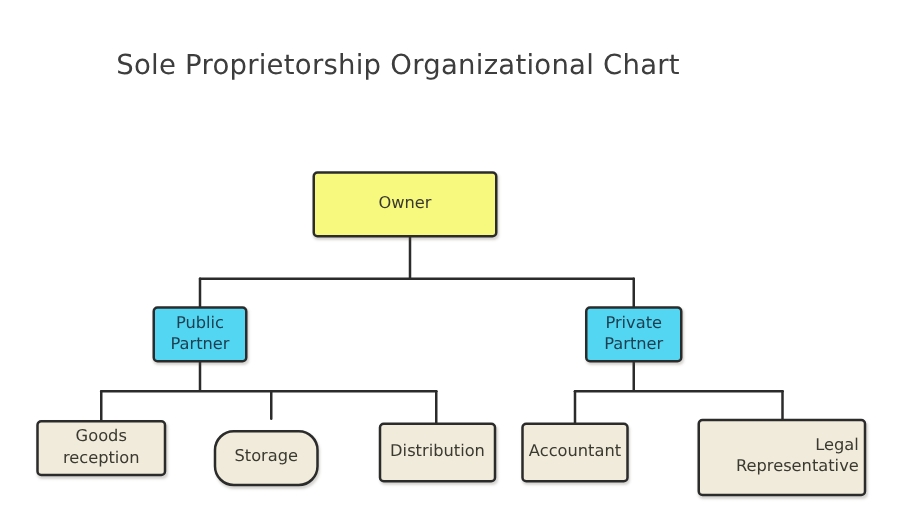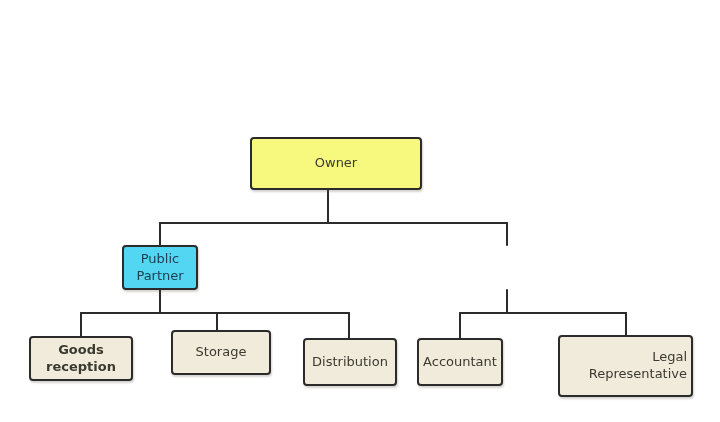--- a/index.html
+++ b/index.html
@@ -34,33 +34,33 @@
     align-items: center;
     justify-content: center;
     text-align: center;
     font-size: 13px;
     line-height: 1.3;
     color: var(--node-text, #3b3a30);
     box-shadow: 1px 2px 2px rgba(90, 85, 70, 0.25);
     padding: 2px 4px;
   }
   .node--owner {
-    left: 250px; top: 137px; width: 172px; height: 53px;
+    left: 250px; top: 137px; width: 148px; height: 53px;
     background: var(--owner-fill, #f6f97e);
     font-size: 13px;
   }
   .node--partner {
     background: var(--partner-fill, #53d6f1);
     color: var(--partner-text, #1e4052);
   }
   .node--public  { left: 122px; top: 245px; width: 76px; height: 45px; }
   .node--private { left: 468px; top: 245px; width: 78px; height: 45px; }
   .node--leaf { background: var(--leaf-fill, #f1ebdb); }
-  .node--goods        { left: 29px;  top: 336px; width: 104px; height: 45px; font-weight: bold; }
-  .node--storage      { left: 171px; top: 330px; width: 100px;  height: 45px; }
+  .node--goods        { left: 29px;  top: 336px; width: 104px; height: 45px; }
+  .node--storage      { left: 171px; top: 344px; width: 84px;  height: 45px; border-radius: 16px; }
   .node--distribution { left: 303px; top: 338px; width: 94px;  height: 48px; text-align: center; }
   .node--accountant   { left: 417px; top: 338px; width: 86px;  height: 48px; }
   .node--legal        { left: 558px; top: 335px; width: 135px; height: 62px; text-align: right; }
   .line {
     position: absolute;
     background: var(--connector, #2b2b2b);
     border-radius: 1px;
   }
   
   .l1-stem      { left: 327px; top: 189px; width: 2px;   height: 35px; }
@@ -77,20 +77,21 @@
   .l2b-stem      { left: 506px; top: 289px; width: 2px;   height: 24px; }
   .l2b-rail      { left: 459px; top: 312px; width: 168px; height: 2px;  }
   .l2b-drop-acct { left: 459px; top: 312px; width: 2px;   height: 27px; }
   .l2b-drop-leg  { left: 625px; top: 312px; width: 2px;   height: 24px; }
 </style>
 </head>
 <body>
 
 <div class="stage">
 
+  <div class="title">Sole Proprietorship Organizational Chart</div>
 
   <div class="line l1-stem"></div>
   <div class="line l1-rail"></div>
   <div class="line l1-drop-pub"></div>
   <div class="line l1-drop-priv"></div>
 
   <div class="line l2a-stem"></div>
   <div class="line l2a-rail"></div>
   <div class="line l2a-drop-goods"></div>
   <div class="line l2a-drop-stor"></div>
@@ -102,20 +103,23 @@
   <div class="line l2b-drop-leg"></div>
 
   <div class="node node--owner">
     <span>Owner</span>
   </div>
 
   <div class="node node--partner node--public">
     <span>Public Partner</span>
   </div>
 
+  <div class="node node--partner node--private">
+    <span>Private Partner</span>
+  </div>
 
   <div class="node node--leaf node--goods">
     <span>Goods reception</span>
   </div>
 
   <div class="node node--leaf node--storage">
     <span>Storage</span>
   </div>
 
   <div class="node node--leaf node--distribution">

